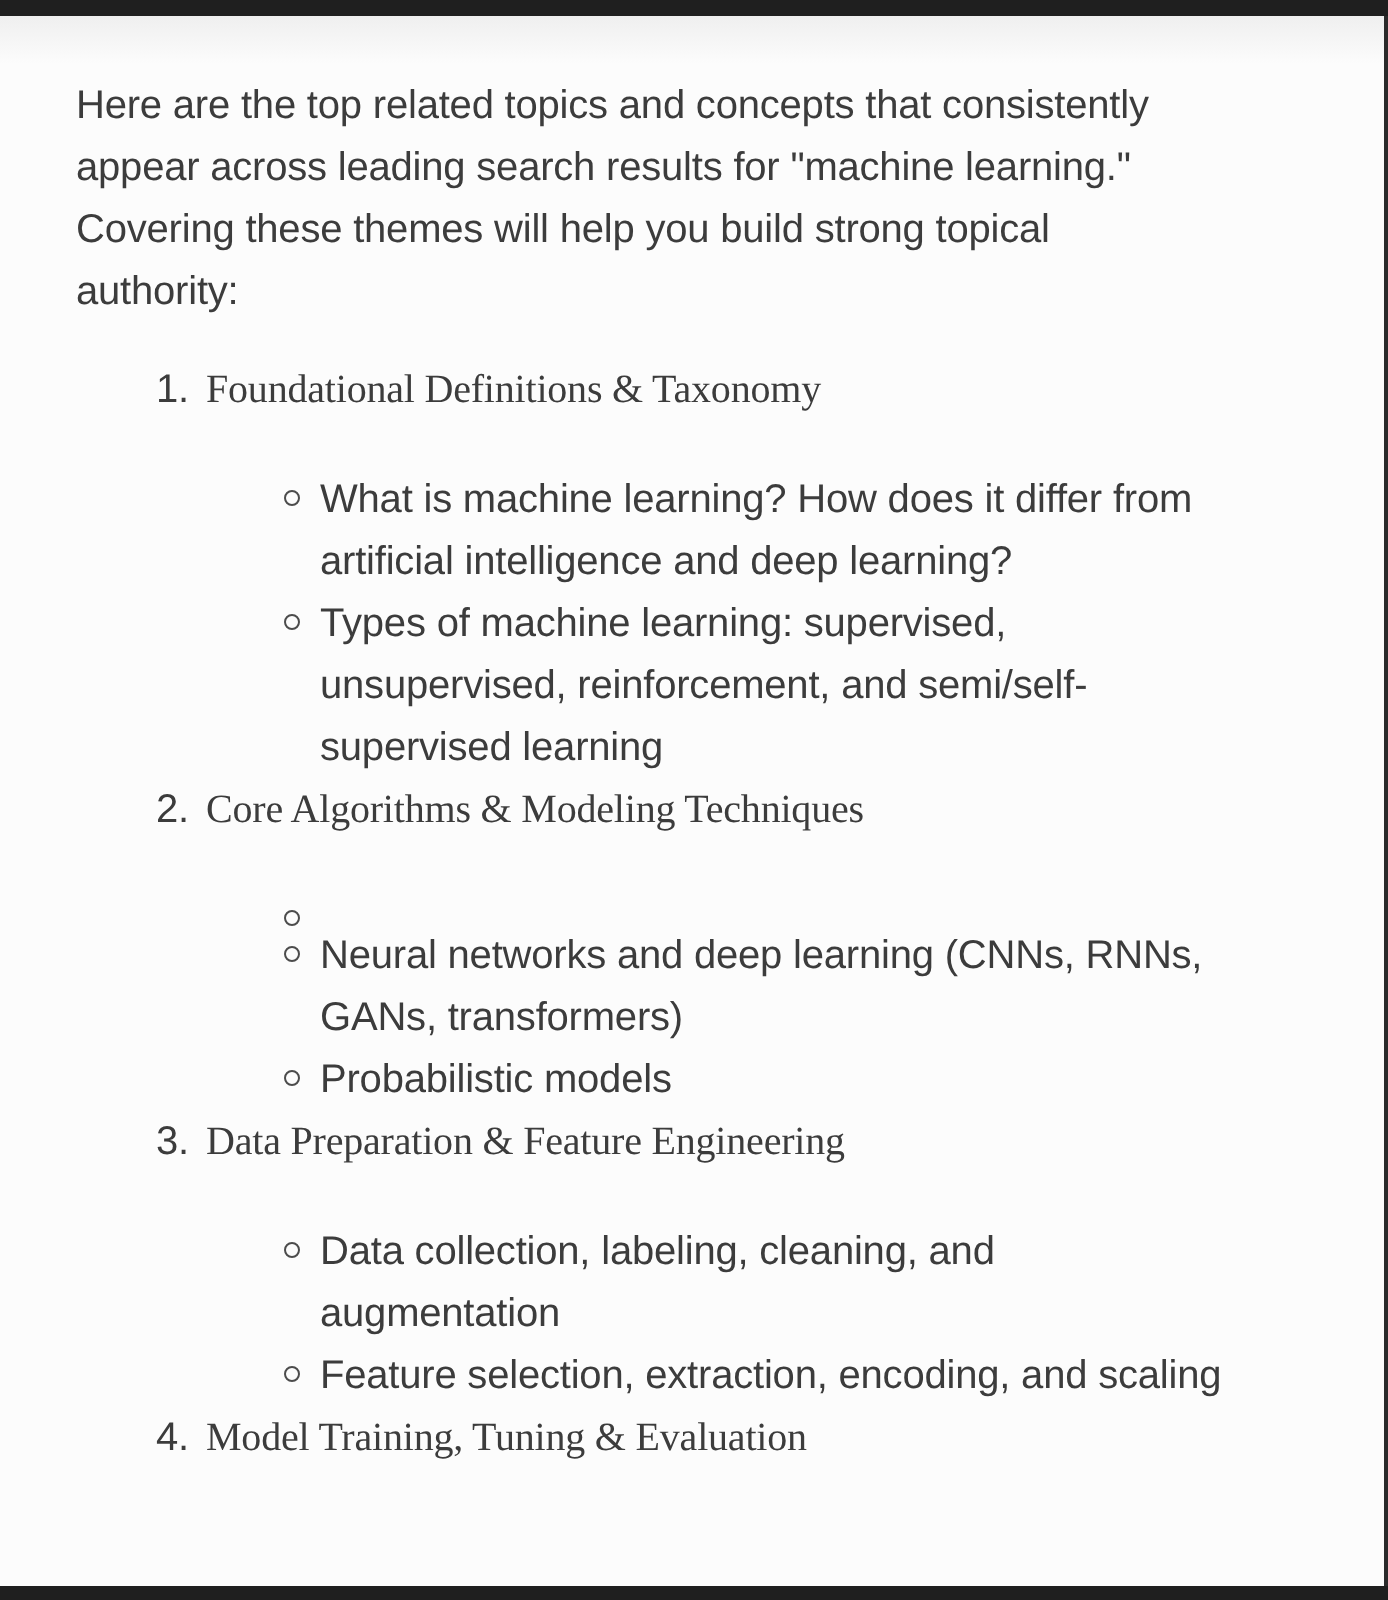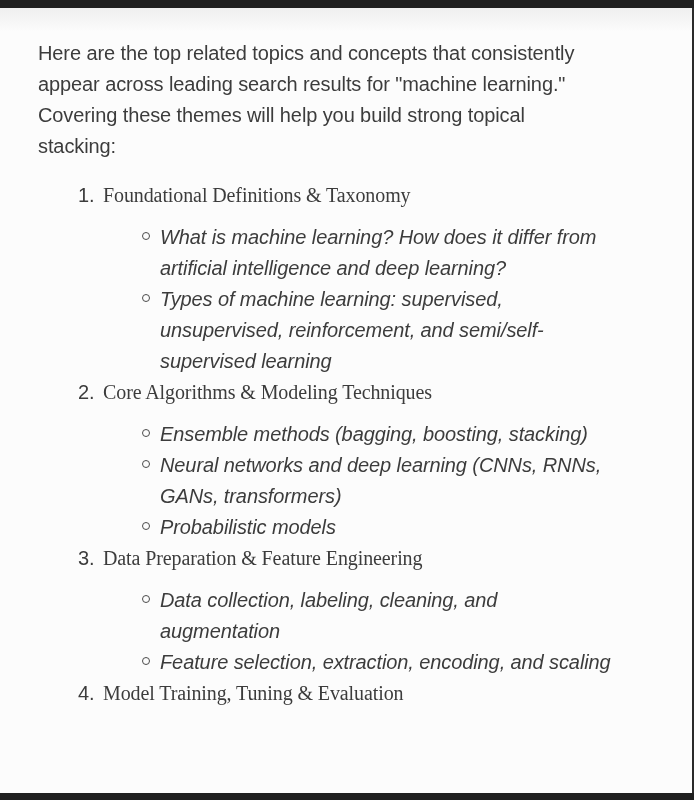--- a/index.html
+++ b/index.html
@@ -20,21 +20,21 @@
   }
   .content {
     position: absolute; left: 38px; top: 38px; right: 10px;
     font-size: 20px; line-height: 31px; letter-spacing: -0.1px; z-index: 1;
   }
   .line { white-space: pre; }
   .sections { margin-top: 18px; }
   .section-title { display: flex; padding-left: 40px; }
   .sec-num { flex: none; width: 25px; white-space: pre; }
   .sec-label { white-space: pre; font-family: Liberation Serif, serif; }
-  .bullets { margin-top: 11px; font-style: italic; }
+  .bullets { margin-top: 24px; }
   .bullet { display: flex; padding-left: 104px; }
   .dot {
     flex: none; width: 8px; height: 8px;
     border: 1.5px solid #4c4c4c; border-radius: 50%;
     margin: 10px 10px 0 0; background: transparent;
   }
   .bullet-text { min-width: 0; }
 </style>
 </head>
 <body>
@@ -42,21 +42,21 @@
 <div class="frame-top"></div>
 <div class="frame-right"></div>
 <div class="top-tint"></div>
 
 <div class="content">
 
   <div class="intro">
     <div class="line">Here are the top related topics and concepts that consistently</div>
     <div class="line">appear across leading search results for "machine learning."</div>
     <div class="line">Covering these themes will help you build strong topical</div>
-    <div class="line">stacking:</div>
+    <div class="line">authority:</div>
   </div>
 
   <div class="sections">
 
     <div class="section-title">
       <span class="sec-num">1.</span>
       <span class="sec-label">Foundational Definitions &amp; Taxonomy</span>
     </div>
     <div class="bullets">
       <div class="bullet">
@@ -76,23 +76,20 @@
       </div>
     </div>
 
     <div class="section-title">
       <span class="sec-num">2.</span>
       <span class="sec-label">Core Algorithms &amp; Modeling Techniques</span>
     </div>
     <div class="bullets">
       <div class="bullet">
         <span class="dot"></span>
-        <div class="bullet-text">
-          <div class="line">Ensemble methods (bagging, boosting, stacking)</div>
-        </div>
       </div>
       <div class="bullet">
         <span class="dot"></span>
         <div class="bullet-text">
           <div class="line">Neural networks and deep learning (CNNs, RNNs,</div>
           <div class="line">GANs, transformers)</div>
         </div>
       </div>
       <div class="bullet">
         <span class="dot"></span>

